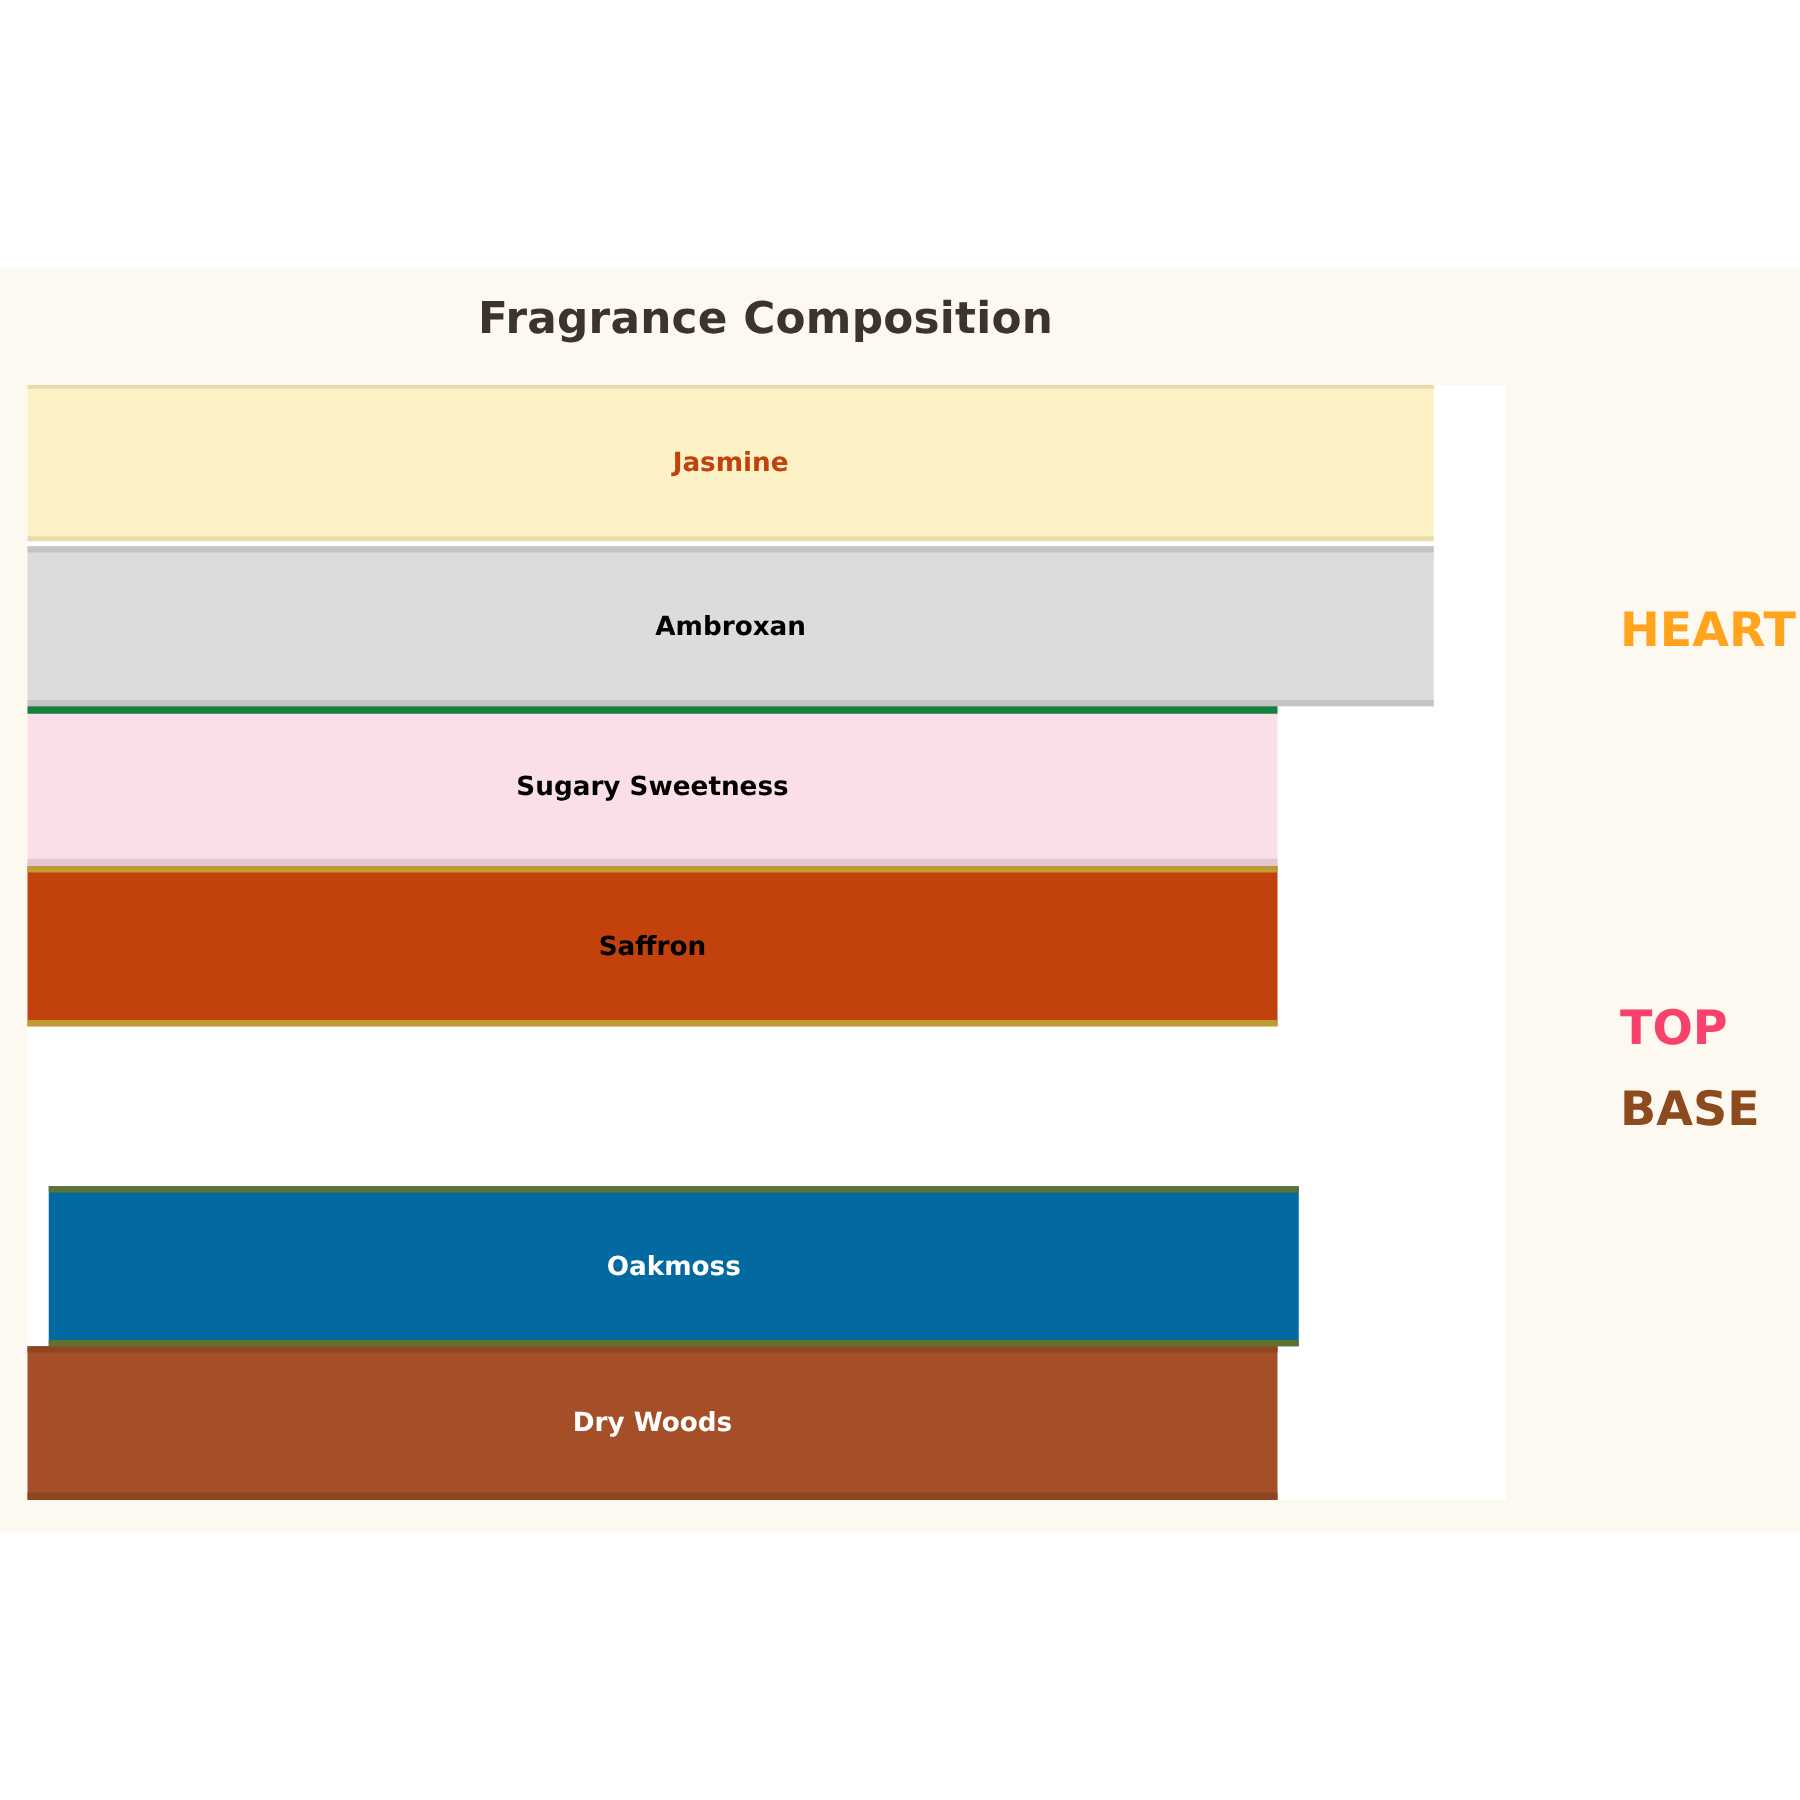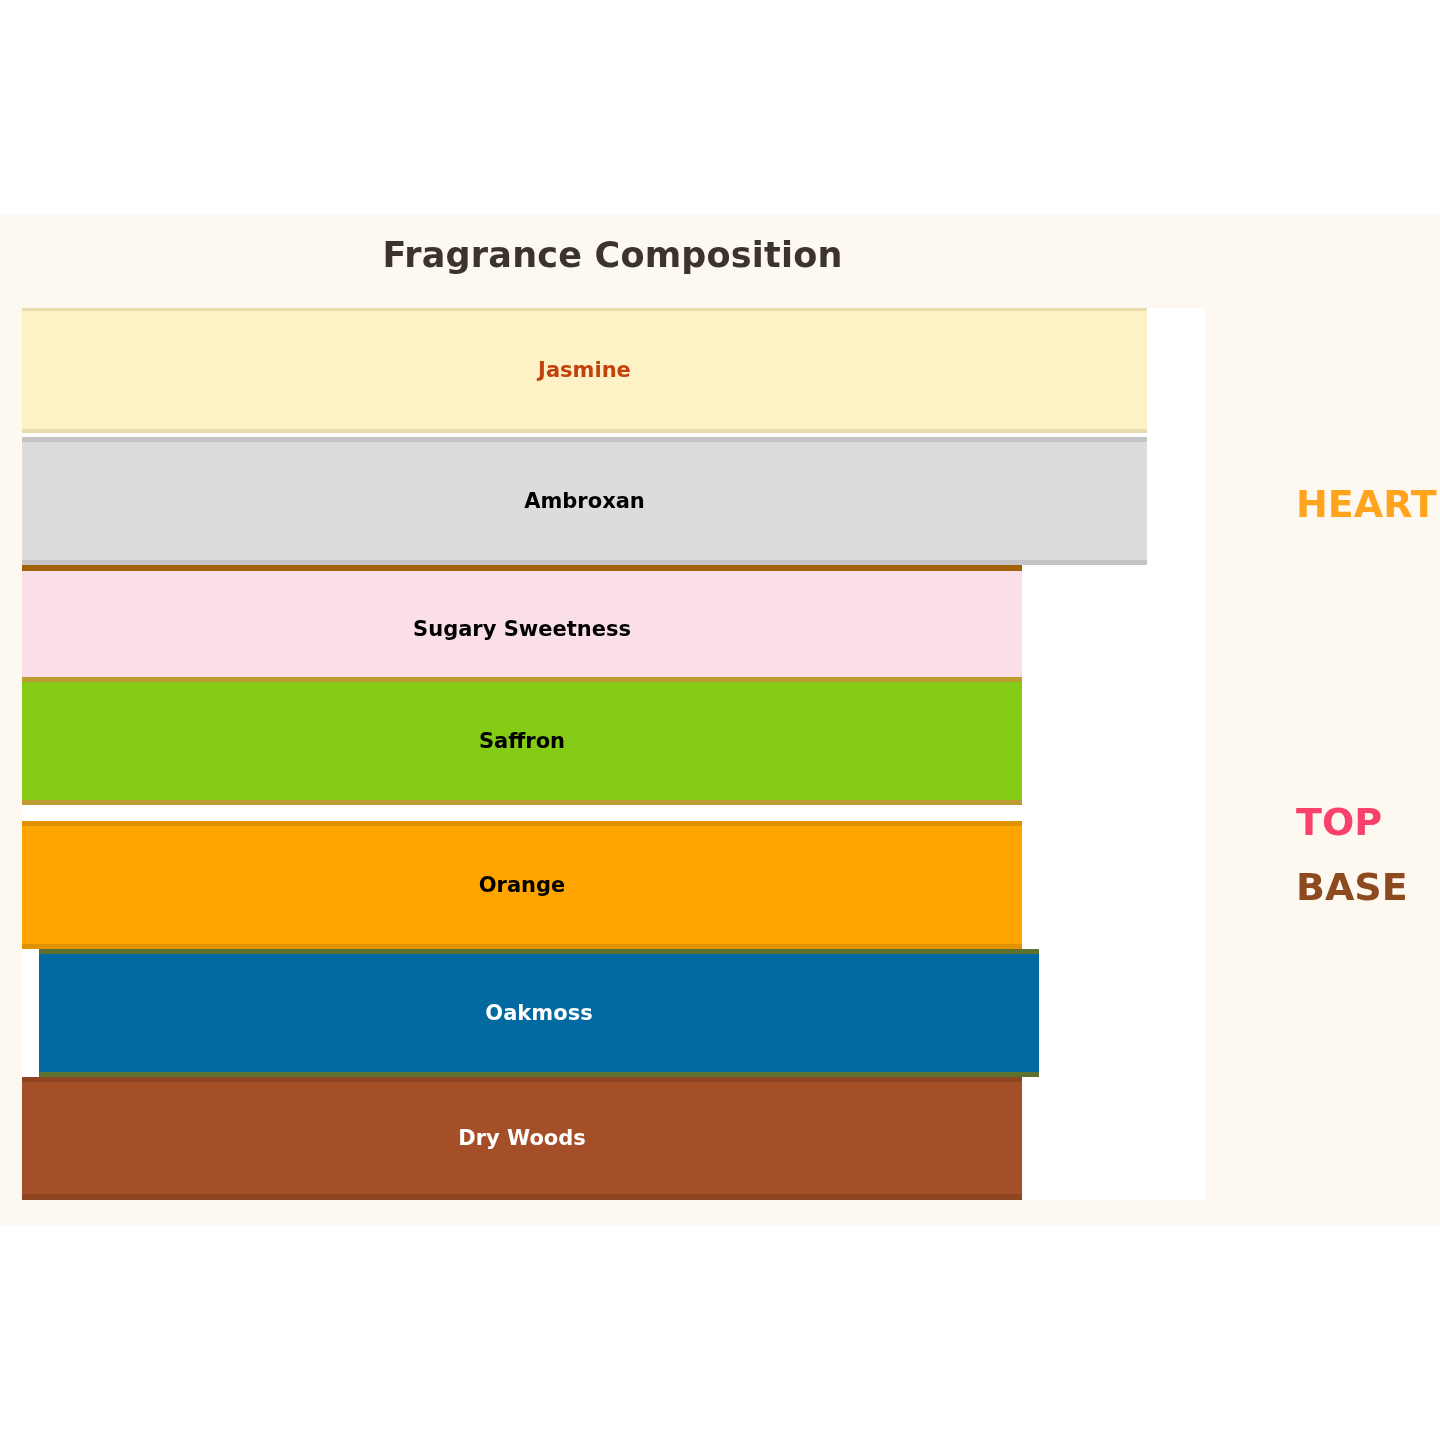--- a/index.html
+++ b/index.html
@@ -94,31 +94,28 @@
     <div id="plot-area">
 
       <div class="bar" style="top:0px; height:125px; width:1125px; background:#fdf1c6; border-top:3px solid #e8dcae; border-bottom:4px solid #e8dcae;">
         <span class="bar-label" style="color:#c2410c;">Jasmine</span>
       </div>
 
       <div class="bar" style="top:129px; height:128px; width:1125px; background:#dcdcdc; border-top:5px solid #c4c4c4; border-bottom:5px solid #c4c4c4;">
         <span class="bar-label" style="color:#000000;">Ambroxan</span>
       </div>
 
-      <div class="bar" style="top:257px; height:128px; width:1000px; background:#fadfe9; border-top:6px solid #a16207; border-bottom:6px solid #e3c8d3;">
+      <div class="bar" style="top:257px; height:128px; width:1000px; background:#fadfe9; border-top:6px solid #15803d; border-bottom:6px solid #e3c8d3;">
         <span class="bar-label" style="color:#000000;">Sugary Sweetness</span>
       </div>
 
-      <div class="bar" style="top:369px; height:128px; width:1000px; background:#84cc16; border-top:5px solid #bd9c31; border-bottom:5px solid #bd9c31;text-align:center;">
+      <div class="bar" style="top:385px; height:128px; width:1000px; background:#c2410c; border-top:5px solid #bd9c31; border-bottom:5px solid #bd9c31;text-align:center;">
         <span class="bar-label" style="color:#000000;">Saffron</span>
       </div>
 
-      <div class="bar" style="top:513px; height:128px; width:1000px; background:#ffa500; border-top:5px solid #e09100; border-bottom:5px solid #e09100;">
-        <span class="bar-label" style="color:#000000;">Orange</span>
-      </div>
 
       <div class="bar" style="top:641px; height:128px; width:1000px; background:#0369a1; border-top:5px solid #5d722e; border-bottom:5px solid #5d722e;margin-left:17px;">
         <span class="bar-label" style="color:#ffffff;">Oakmoss</span>
       </div>
 
       <div class="bar" style="top:769px; height:123px; width:1000px; background:#a44f27; border-top:5px solid #8f4522; border-bottom:6px solid #8f4522;">
         <span class="bar-label" style="color:#ffffff;">Dry Woods</span>
       </div>
 
     </div>

